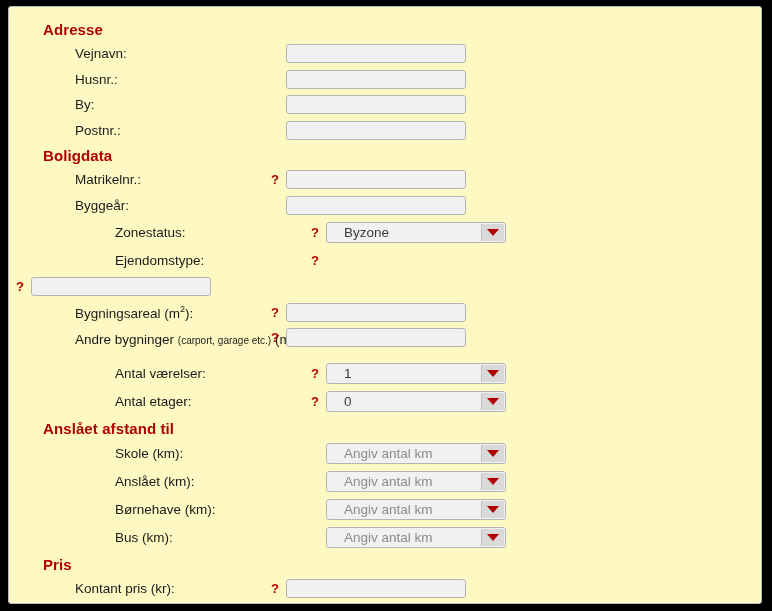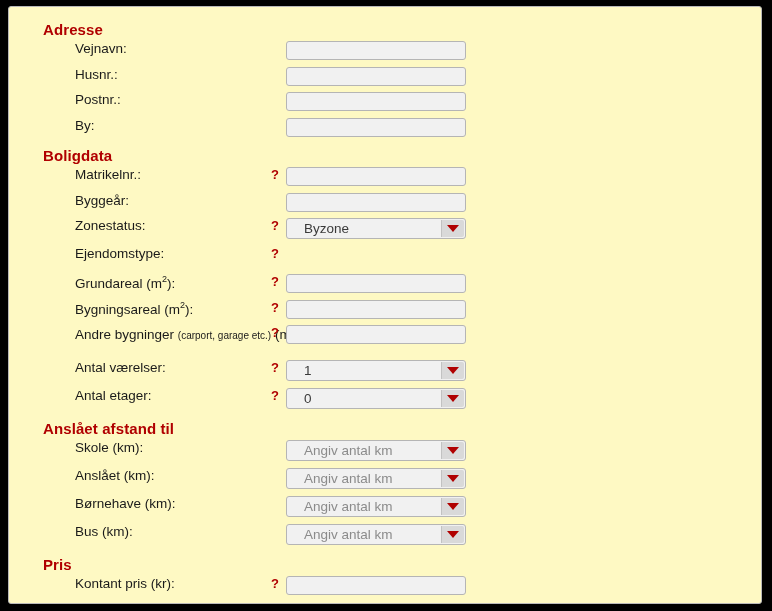--- a/index.html
+++ b/index.html
@@ -34,24 +34,26 @@
   }
   .section-head {
     color: #b00000;
     font-weight: bold;
     font-size: 15px;
     padding: 4px 0 3px 34px;
     letter-spacing: 0.1px;
   }
   .row {
     display: flex;
+    align-items: center;
     height: 25.5px;
   }
   .row.tall {
     height: 28px;
+    margin-left: 40px;
   }
   .label {
     width: 255px;
     padding-left: 66px;
     box-sizing: border-box;
     font-size: 13.5px;
     color: #1a1a1a;
     white-space: nowrap;
   }
   .label .small {
@@ -142,29 +144,29 @@
         <div class="label">Vejnavn:</div>
         <div class="help blank">?</div>
         <div class="ctrl"><input class="txt" type="text" value="" style=""></div>
       </div>
       <div class="row">
         <div class="label">Husnr.:</div>
         <div class="help blank">?</div>
         <div class="ctrl"><input class="txt" type="text" value="" style=""></div>
       </div>
       <div class="row">
+        <div class="label">By:</div>
+        <div class="help blank">?</div>
+        <div class="ctrl"><input class="txt" type="text" value="" style=""></div>
+      </div>
+      <div class="row">
         <div class="label">Postnr.:</div>
         <div class="help blank">?</div>
         <div class="ctrl"><input class="txt" type="text" value="" style=""></div>
       </div>
-      <div class="row">
-        <div class="label">By:</div>
-        <div class="help blank">?</div>
-        <div class="ctrl"><input class="txt" type="text" value="" style=""></div>
-      </div>
       <div class="section-head">Boligdata</div>
       <div class="row">
         <div class="label">Matrikelnr.:</div>
         <div class="help">?</div>
         <div class="ctrl"><input class="txt" type="text" value="" style=""></div>
       </div>
       <div class="row">
         <div class="label">Byggeår:</div>
         <div class="help blank">?</div>
         <div class="ctrl"><input class="txt" type="text" value="" style=""></div>
@@ -179,21 +181,20 @@
               <div class="tri"></div>
             </div>
           </div>
         </div>
       </div>
       <div class="row tall">
         <div class="label">Ejendomstype:</div>
         <div class="help">?</div>
       </div>
       <div class="row">
-        <div class="label">Grundareal (m<sup>2</sup>):</div>
         <div class="help">?</div>
         <div class="ctrl"><input class="txt" type="text" value="" style=""></div>
       </div>
       <div class="row">
         <div class="label">Bygningsareal (m<sup>2</sup>):</div>
         <div class="help">?</div>
         <div class="ctrl"><input class="txt" type="text" value="" style=""></div>
       </div>
       <div class="row">
         <div class="label">Andre bygninger <span class="small">(carport, garage etc.)</span> (m<sup>2</sup>):</div>

